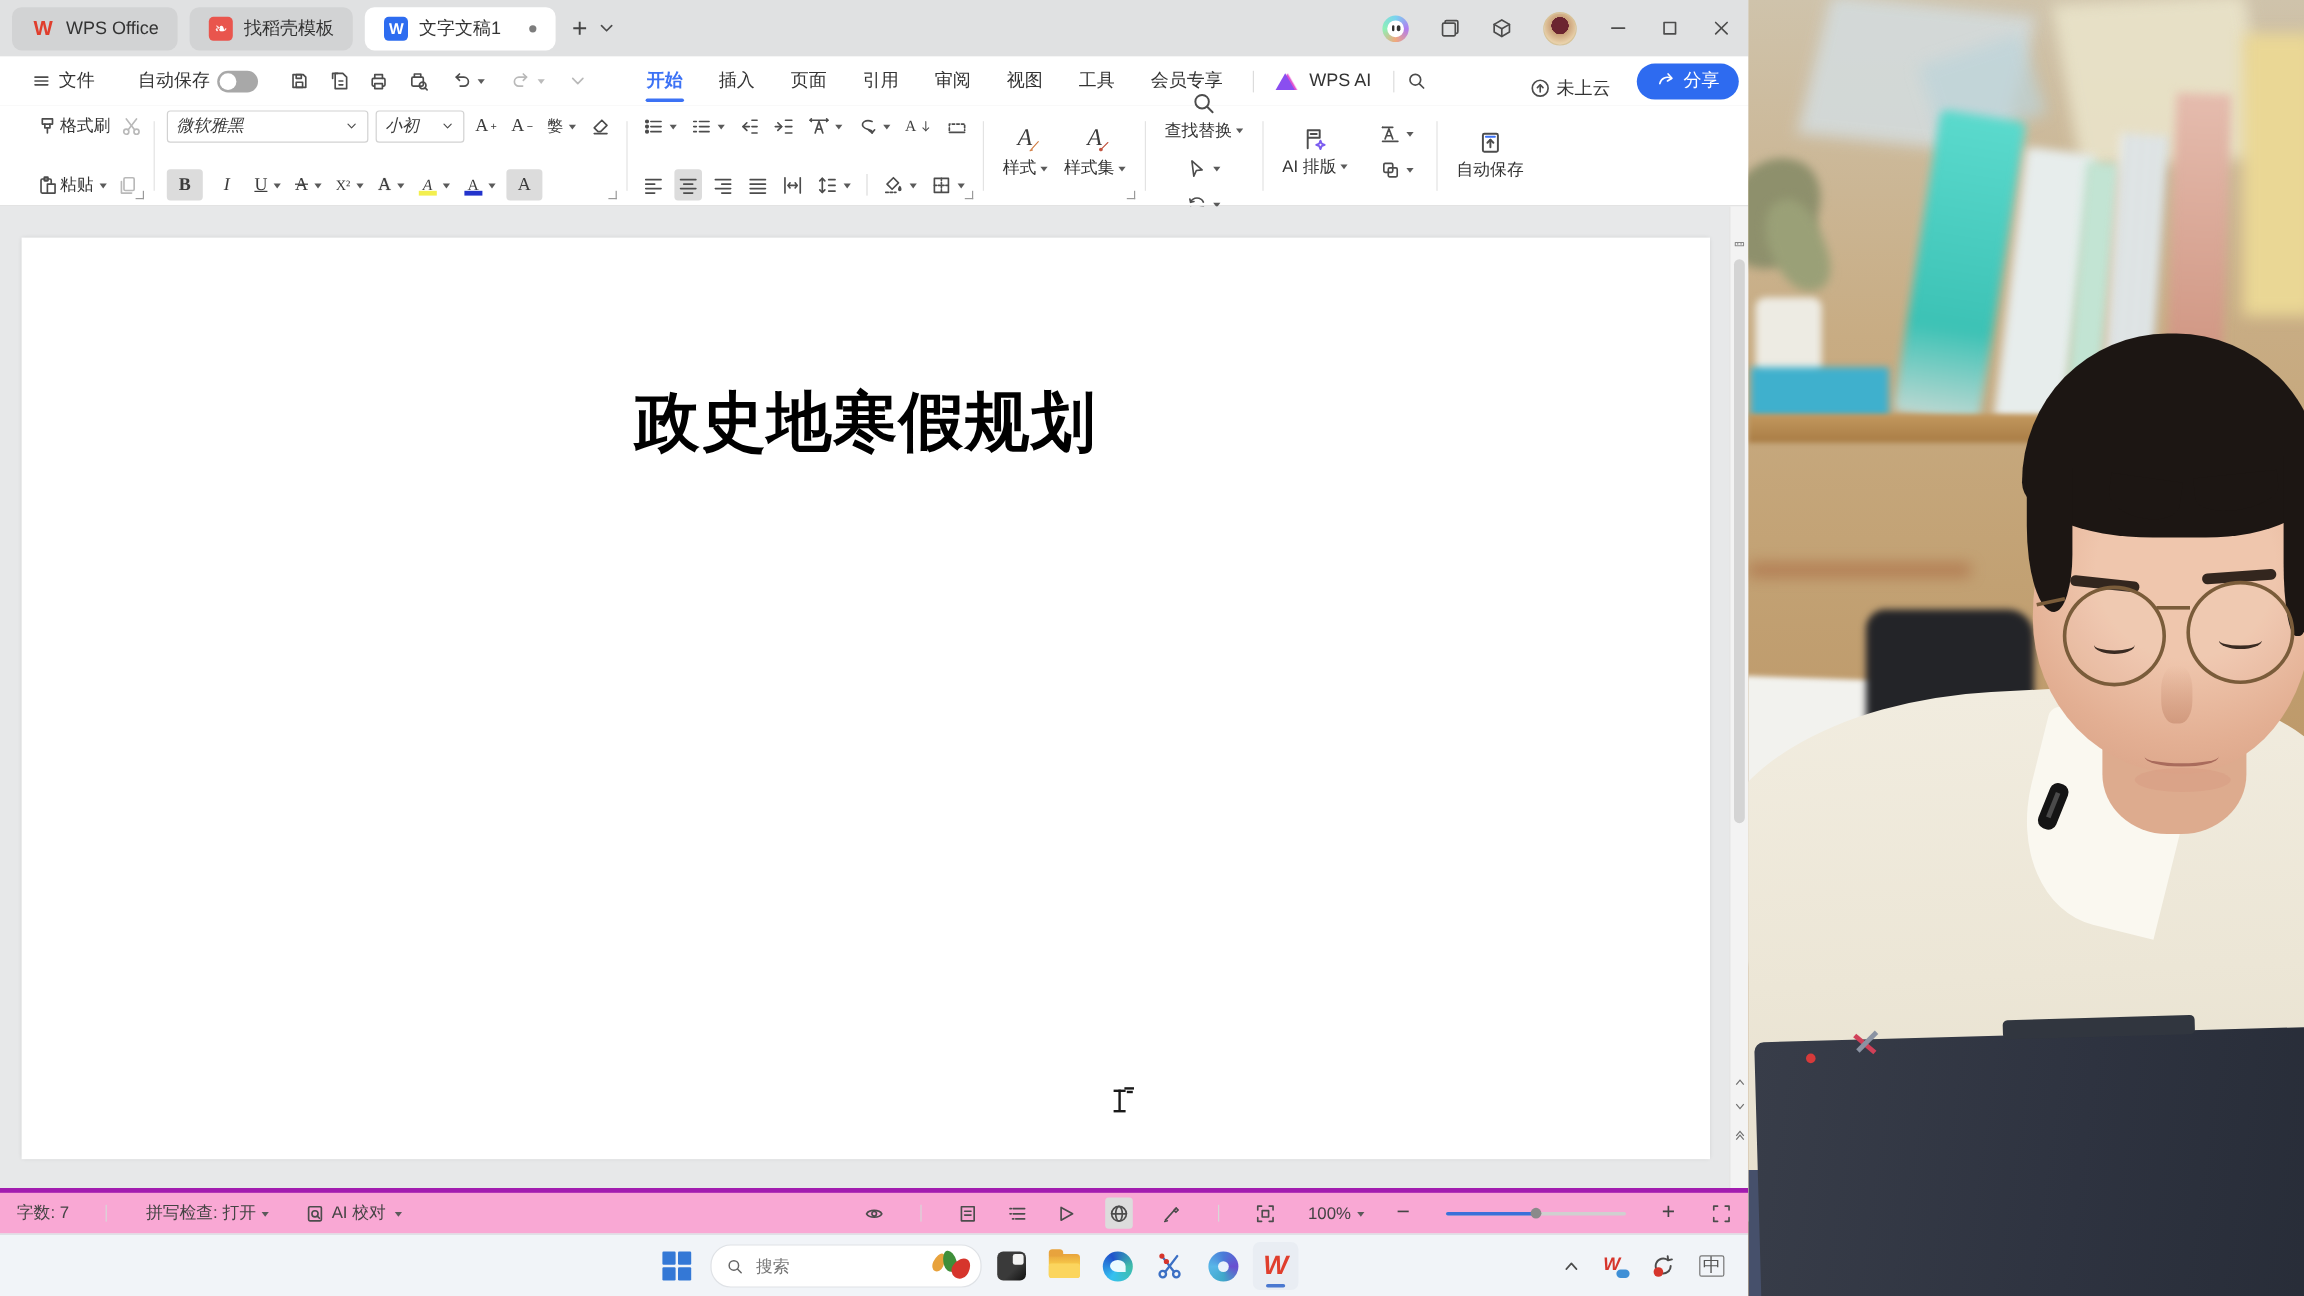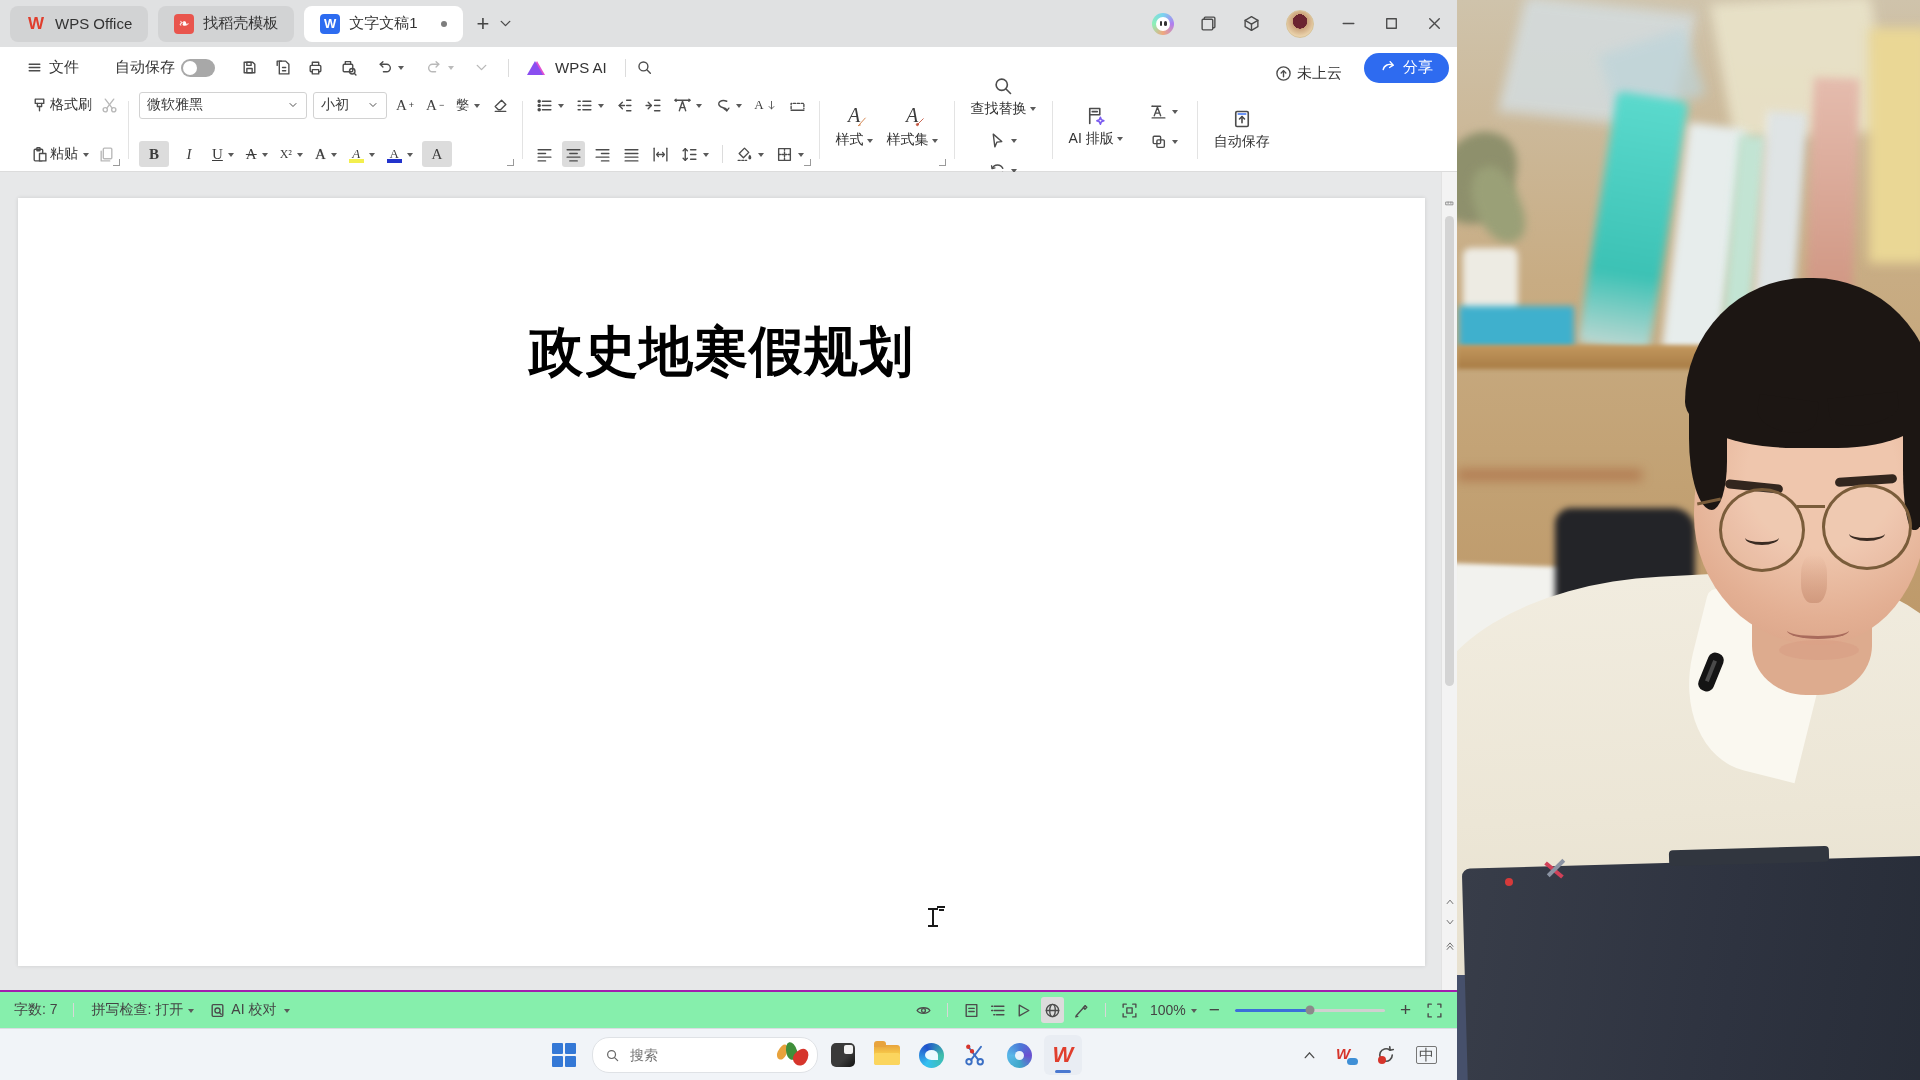--- a/index.html
+++ b/index.html
@@ -39,42 +39,42 @@
   .ai-logo{width:0;height:0;border-left:8px solid transparent;border-right:8px solid transparent;border-bottom:14px solid #8a4ef0;filter:drop-shadow(2px 0 0 #e14fd0);margin-right:6px;}
   .sharebtn{display:flex;align-items:center;gap:6px;background:#2e6bf0;color:#fff;border-radius:15px;height:30px;padding:0 16px;font-size:15px;}
   .sharebtn .s{stroke:#fff;}
   
   .ribbon{left:0;top:88px;width:1457px;height:84px;background:#fff;border-bottom:1px solid #dcdcdc;display:flex;align-items:center;padding-left:28px;box-sizing:border-box;}
   .rgroup{display:flex;flex-direction:column;justify-content:center;gap:22px;position:relative;height:76px;}
   .rrow{display:flex;align-items:center;gap:6px;height:29px;}
   .rdiv{width:1px;height:58px;background:#e3e3e3;margin:0 10px;flex:none;}
   .exp::after{content:"";position:absolute;right:-2px;bottom:2px;width:6px;height:6px;border-right:1.4px solid #9a9a9a;border-bottom:1.4px solid #9a9a9a;}
   .rlbl{font-size:14px;color:#333;}
-  .dd{border:1px solid #d2d2d2;border-radius:3px;height:25px;display:flex;align-items:center;justify-content:space-between;padding:0 7px;font-size:14px;background:#fff;}
+  .dd{border:1px solid #d2d2d2;border-radius:3px;height:25px;display:flex;align-items:center;justify-content:space-between;padding:0 7px;font-size:14px;background:#fff;font-style:italic;}
   .glyph{font-size:15px;color:#3c3c3c;font-family:"Liberation Serif","DejaVu Serif",serif;}
   .bigbtn{display:flex;flex-direction:column;align-items:center;justify-content:center;gap:4px;padding:0 6px;height:70px;}
   .bigbtn .cap{display:flex;align-items:center;font-size:14px;color:#333;}
   .ubar{display:block;width:15px;height:4px;margin-top:-3px;}
   
   .docarea{left:0;top:172px;width:1457px;height:818px;background:#e7e8e9;}
   .page{position:absolute;left:18px;top:26px;width:1407px;height:768px;background:#fff;box-shadow:0 0 4px rgba(0,0,0,.12);}
   .doctitle{position:absolute;left:0;top:118px;width:100%;text-align:center;font-size:54px;font-weight:800;color:#000;letter-spacing:1px;font-family:"Liberation Sans","DejaVu Sans",sans-serif;}
   .scroll{position:absolute;right:0;top:0;width:15px;height:818px;background:#f3f3f3;border-left:1px solid #e2e2e2;}
   .thumb{position:absolute;left:3px;top:44px;width:9px;height:470px;border-radius:5px;background:#d4d4d4;}
   .sbtn{position:absolute;left:0;width:15px;height:16px;display:flex;align-items:center;justify-content:center;}
   .sbtn svg{width:10px;height:10px;fill:none;stroke:#707070;stroke-width:1.6;}
   .ibeam{position:absolute;left:905px;top:708px;width:22px;height:22px;}
   .ibeam i{position:absolute;left:9px;top:2px;width:1.8px;height:17px;background:#1a1a1a;}
   .ibeam b,.ibeam u{position:absolute;left:5px;width:10px;height:1.8px;background:#1a1a1a;}
   .ibeam b{top:2px}.ibeam u{bottom:1px}
   .ibeam .mini{position:absolute;left:14px;top:0;display:flex;flex-direction:column;gap:1.5px;}
   .ibeam .mini s{width:8px;height:1.6px;background:#1a1a1a;display:block;}
   .ibeam .mini s:nth-child(2){width:5px;margin:0 auto;}
   
-  .statusbar{left:0;top:990px;width:1457px;height:38px;background:#86efac;border-top:2px solid #a21caf;display:flex;align-items:center;font-size:14px;color:#444;padding:0 14px;box-sizing:border-box;gap:9px;}
+  .statusbar{left:0;top:990px;width:1457px;height:38px;background:#f9a8d4;border-top:4px solid #a21caf;display:flex;align-items:center;font-size:14px;color:#444;padding:0 14px;box-sizing:border-box;gap:24px;}
   .sdiv{width:1px;height:14px;background:#d8d8d8;margin:0 6px;}
   .zoomtrack{width:150px;height:3px;border-radius:2px;background:#d0d0d0;position:relative;margin:0 6px;}
   .zoomtrack .fill{position:absolute;left:0;top:0;height:3px;width:50%;background:#3b6fd9;border-radius:2px;}
   .zoomtrack .knob{position:absolute;left:50%;top:50%;transform:translate(-50%,-50%);width:9px;height:9px;border-radius:50%;background:#8a8a8a;}
   
   .taskbar{left:0;top:1028px;width:1457px;height:52px;background:#f1f4f8;border-top:1px solid #dadde2;display:flex;align-items:center;}
   .win{width:24px;height:24px;display:grid;grid-template-columns:11px 11px;grid-template-rows:11px 11px;gap:2px;margin-left:552px;}
   .win i{background:#3478d6;border-radius:1px;}
   .searchpill{display:flex;align-items:center;gap:8px;height:34px;width:206px;background:#fff;border:1px solid #dfe2e6;border-radius:17px;margin-left:16px;padding:0 6px 0 12px;}
   .searchpill input{border:0;outline:0;flex:1;font-size:14px;color:#555;background:transparent;width:90px;font-family:inherit;}
@@ -193,20 +193,30 @@
             <path d="M12 5 h-6 a3.5 3.5 0 0 0 0 7 h3"></path>
             <polyline points="9.5,2.5 12,5 9.5,7.5"></polyline>
           </svg>
           <span class="c" style="border-top-color:#bbb"></span>
       </span>
       <svg class="s dim" viewBox="0 0 16 16">
           <polyline points="4,6 8,10 12,6"></polyline>
         </svg>
     </div>
 
+    <div class="mtabs">
+      <span class="mtab active">开始</span>
+      <span class="mtab">插入</span>
+      <span class="mtab">页面</span>
+      <span class="mtab">引用</span>
+      <span class="mtab">审阅</span>
+      <span class="mtab">视图</span>
+      <span class="mtab">工具</span>
+      <span class="mtab">会员专享</span>
+    </div>
     <span class="vdiv"></span>
     <div class="mitem">
       <span class="ai-logo"></span>
       <span>WPS AI</span>
     </div>
     <span class="vdiv"></span>
     <svg class="s" viewBox="0 0 16 16">
         <circle cx="7" cy="7" r="4.2"></circle>
         <line x1="10.2" y1="10.2" x2="13.5" y2="13.5"></line>
       </svg>

